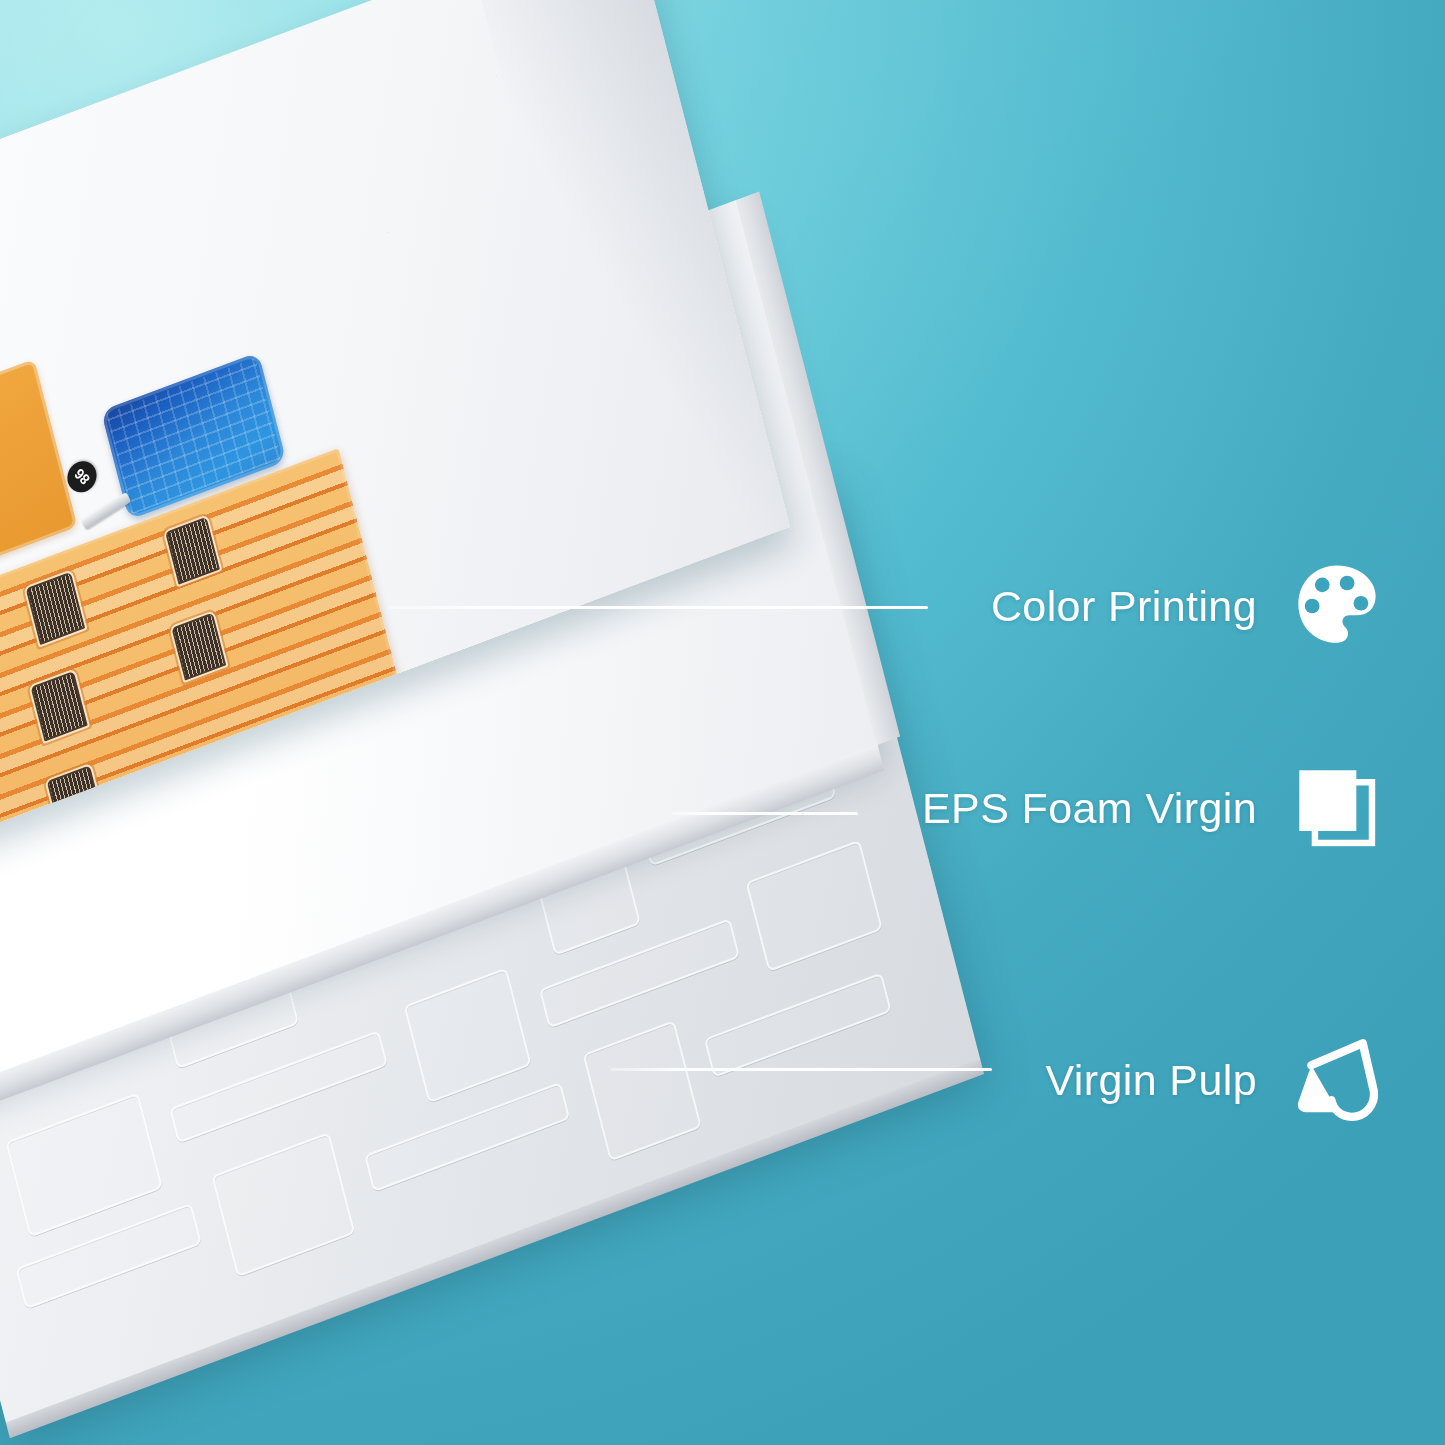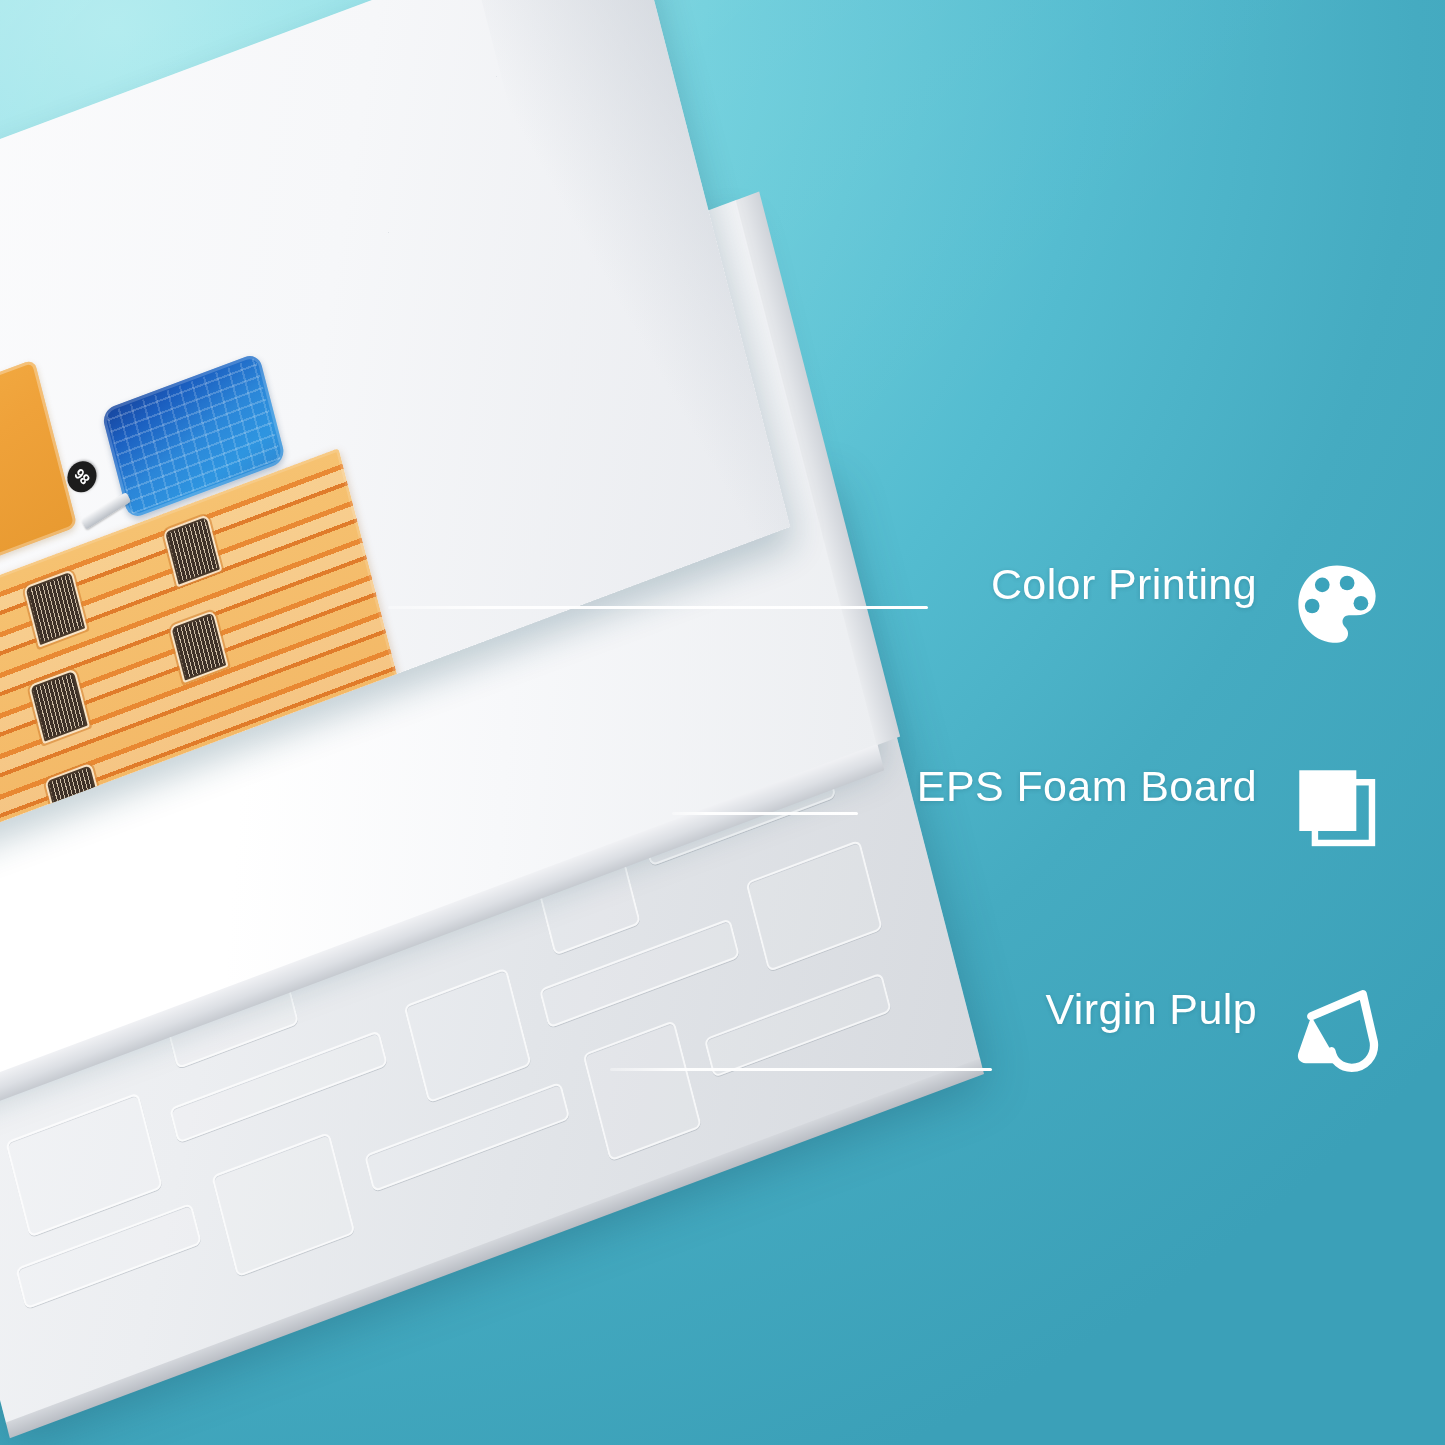--- a/index.html
+++ b/index.html
@@ -180,21 +180,21 @@
     color:#fff;
     font-size:14px; font-weight:700;
     display:flex; align-items:center; justify-content:center;
     box-shadow:0 1px 3px rgba(0,0,0,.35);
   }
 
   
   .feature {
     position:absolute;
     display:flex;
-    align-items:flex-start;
+    align-items:center;
     justify-content:flex-end;
     color:#ffffff;
   }
   .feature-label {
     font-size:43px;
     font-weight:400;
     letter-spacing:.4px;
     white-space:nowrap;
     text-shadow:0 1px 4px rgba(15,70,85,.22);
     margin-right:34px;
@@ -208,21 +208,21 @@
 
   .leader {
     position:absolute;
     height:3px;
     background:linear-gradient(90deg, rgba(255,255,255,.35) 0%, rgba(255,255,255,.95) 18%, #ffffff 100%);
     border-radius:2px;
   }
 
   #f-color   { right:62px; top:560px; }
   #f-foam    { right:62px; top:762px; }
-  #f-pulp    { right:62px; top:985px; }
+  #f-pulp    { right:62px; top:1034px; }
 
   #l-color { left:388px;  top:606px;  width:540px; }
   #l-foam  { left:672px;  top:812px;  width:186px; }
   #l-pulp  { left:610px;  top:1068px; width:382px; }
 </style>
 </head>
 <body>
 
 <div id="stage">
 
@@ -309,21 +309,21 @@
         <path fill="#ffffff" d="M50 6C26 6 8 24 8 48c0 24 18 42 42 42 7 0 12-4 12-10 0-3-1-5-3-7-2-2-3-4-3-6 0-4 3-7 7-7h8c13 0 21-8 21-21C92 22 74 6 50 6z"></path>
         <circle cx="34" cy="27" r="8" fill="#3ba3bb"></circle>
         <circle cx="61" cy="25" r="8" fill="#3ba3bb"></circle>
         <circle cx="23" cy="50" r="8" fill="#3ba3bb"></circle>
         <circle cx="76" cy="47" r="8" fill="#3ba3bb"></circle>
       </svg>
     </span>
   </div>
 
   <div class="feature" id="f-foam">
-    <span class="feature-label">EPS Foam Board</span>
+    <span class="feature-label">EPS Foam Virgin</span>
     <span class="feature-icon">
       <svg viewBox="0 0 100 100" aria-hidden="true">
         <rect x="26" y="22" width="62" height="66" fill="none" stroke="#ffffff" stroke-width="7"></rect>
         <rect x="9" y="9" width="62" height="66" fill="#ffffff"></rect>
       </svg>
     </span>
   </div>
 
   <div class="feature" id="f-pulp">
     <span class="feature-label">Virgin Pulp</span>

